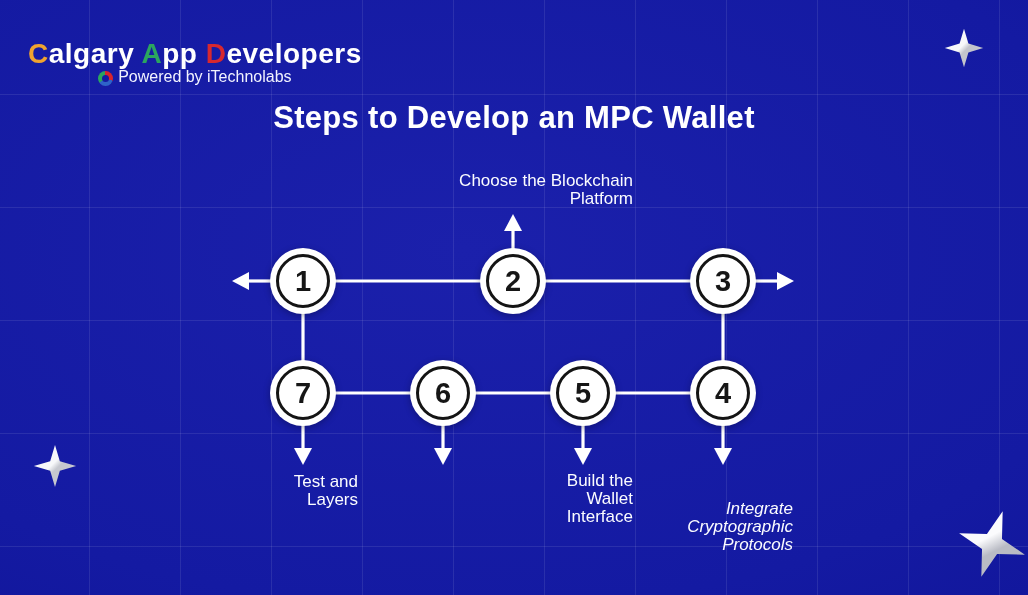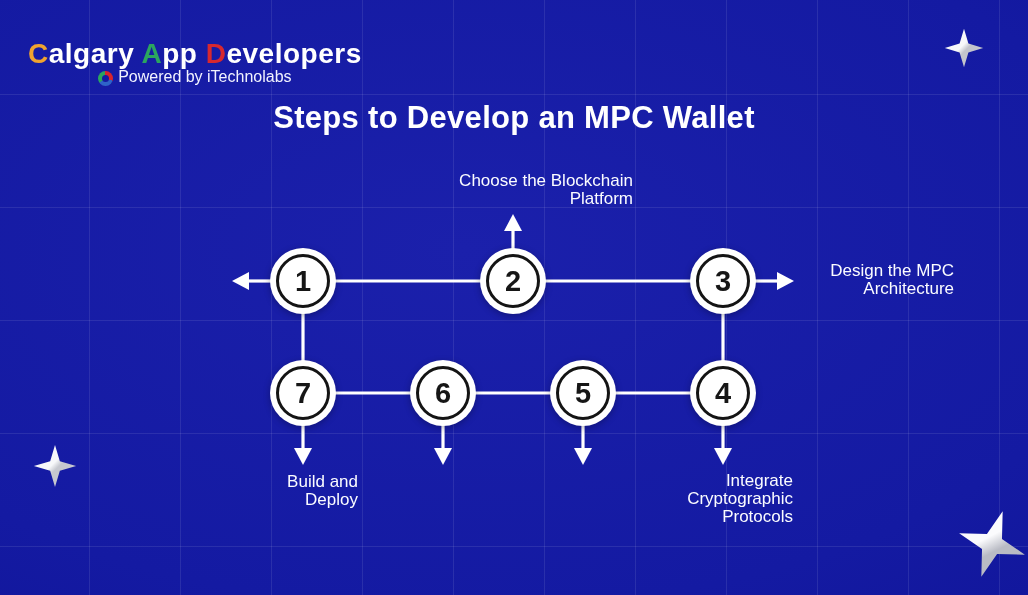--- a/index.html
+++ b/index.html
@@ -105,23 +105,23 @@
         <span class="node-num">6</span>
       </div>
   </div>
   <div class="node" style="left:270px;top:360px;">
     <div class="node-ring">
         <span class="node-num">7</span>
       </div>
   </div>
 
   <div class="step-label" style="left:413px;top:172px;width:220px;">Choose the Blockchain Platform</div>
-  <div class="step-label" style="left:786px;top:262px;width:168px;">Design the MPC Architecture</div>
-  <div class="step-label" style="left:653px;top:472px;width:140px;">Integrate Cryptographic Protocols</div>
-  <div class="step-label" style="left:248px;top:473px;width:110px;">Build and Deploy</div>
+  <div class="step-label" style="left:653px;top:500px;width:140px;font-style:italic;">Integrate Cryptographic Protocols</div>
+  <div class="step-label" style="left:533px;top:472px;width:100px;">Build the Wallet Interface</div>
+  <div class="step-label" style="left:248px;top:473px;width:110px;">Test and Layers</div>
 
   <svg class="sparkle" style="left:944px;top:28px;" width="40" height="40" viewBox="0 0 100 100">
     <defs>
         <linearGradient id="g1" x1="0" y1="0" x2="1" y2="1">
       <stop offset="45%" stop-color="#f7f8fa"></stop>
           <stop offset="55%" stop-color="#c3c5cc"></stop>
     </linearGradient>
       </defs>
     <polygon points="50,2 61,39 98,50 61,61 50,98 39,61 2,50 39,39" fill="url(#g1)"></polygon>
   </svg>

